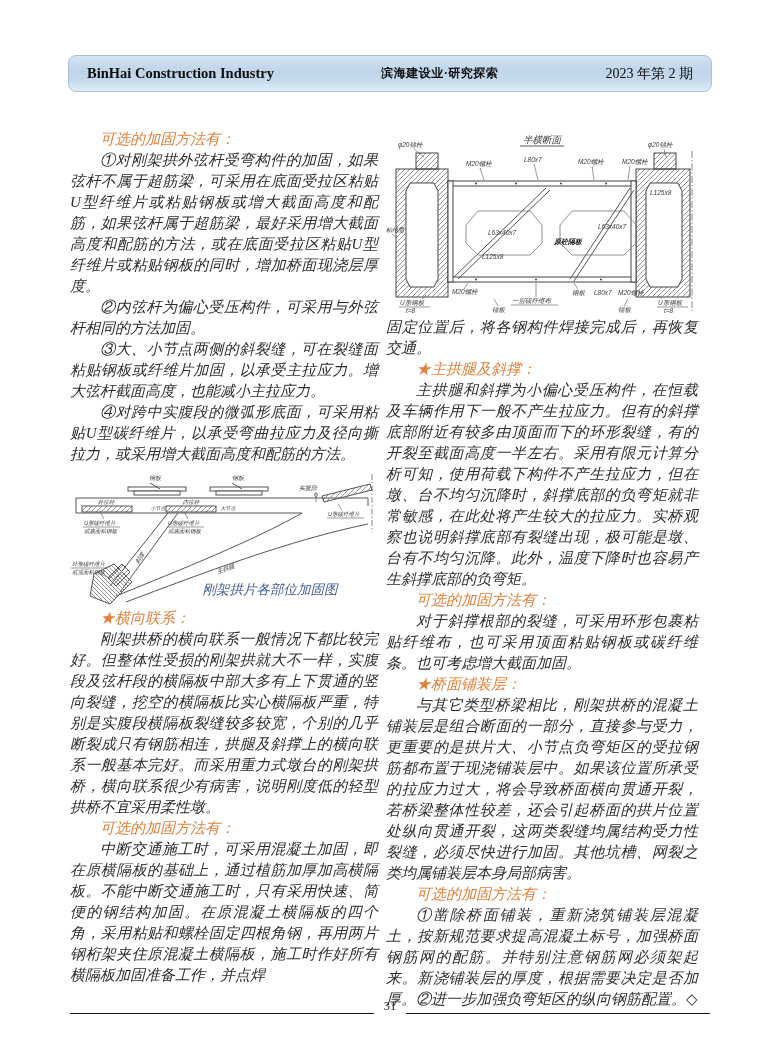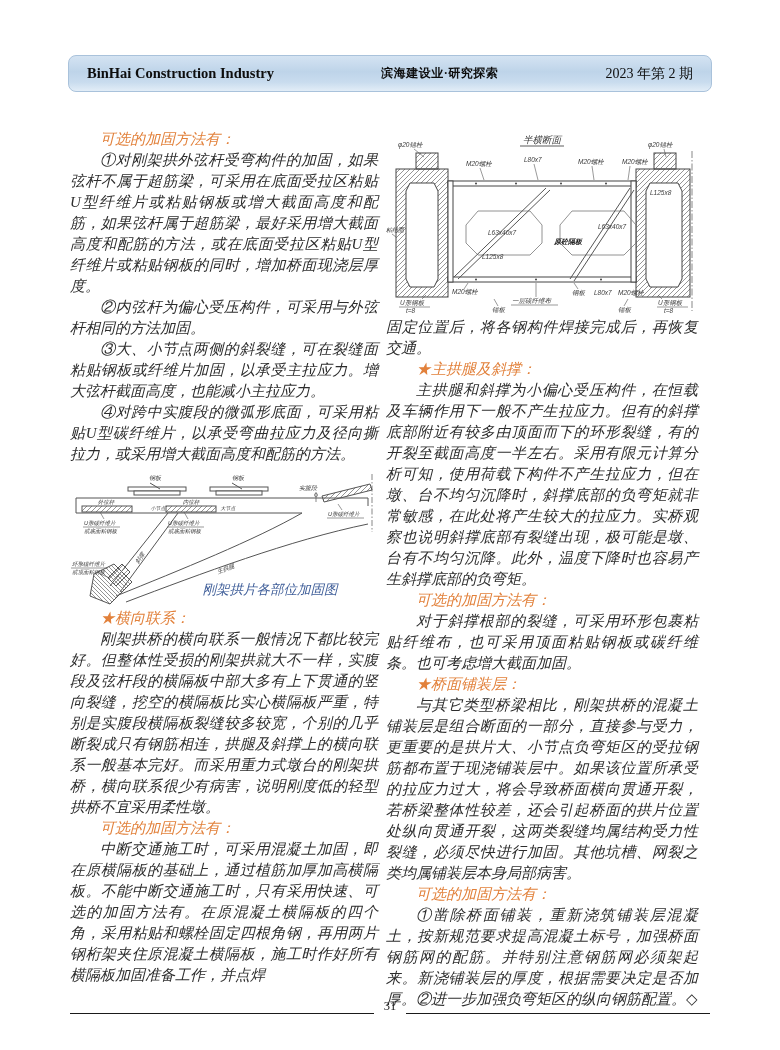--- a/index.html
+++ b/index.html
@@ -126,21 +126,21 @@
 
         <line x1="302" y1="6" x2="302" y2="64" stroke="#555" stroke-width="0.7" stroke-dasharray="6 2 1.5 2"></line>
 
         <text x="200" y="126" class="cap" font-size="13.5" text-anchor="middle">刚架拱片各部位加固图</text>
       </svg>
     </div>
 
     <p class="sec-head">★横向联系：</p>
     <p class="body-para">刚架拱桥的横向联系一般情况下都比较完好。但整体性受损的刚架拱就大不一样，实腹段及弦杆段的横隔板中部大多有上下贯通的竖向裂缝，挖空的横隔板比实心横隔板严重，特别是实腹段横隔板裂缝较多较宽，个别的几乎断裂成只有钢筋相连，拱腿及斜撑上的横向联系一般基本完好。而采用重力式墩台的刚架拱桥，横向联系很少有病害，说明刚度低的轻型拱桥不宜采用柔性墩。</p>
     <p class="sec-head">可选的加固方法有：</p>
-    <p class="body-para">中断交通施工时，可采用混凝土加固，即在原横隔板的基础上，通过植筋加厚加高横隔板。不能中断交通施工时，只有采用快速、可选的加固方法有。在原混凝土横隔板的四个角，采用粘贴和螺栓固定四根角钢，再用两片钢桁架夹住原混凝土横隔板，施工时作好所有横隔板加固准备工作，并点焊</p>
+    <p class="body-para">中断交通施工时，可采用混凝土加固，即在原横隔板的基础上，通过植筋加厚加高横隔板。不能中断交通施工时，只有采用快速、简便的钢结构加固。在原混凝土横隔板的四个角，采用粘贴和螺栓固定四根角钢，再用两片钢桁架夹住原混凝土横隔板，施工时作好所有横隔板加固准备工作，并点焊</p>
   </div>
 
   <div class="col col-right">
 
     <div class="fig">
       <svg viewBox="0 0 312 182" width="312" height="182">
         <defs>
           <pattern id="hz2p" width="5" height="5" patternUnits="userSpaceOnUse">
             <path d="M0 5 L5 0" stroke="#8a8a8a" stroke-width="0.9"></path>
           </pattern>

